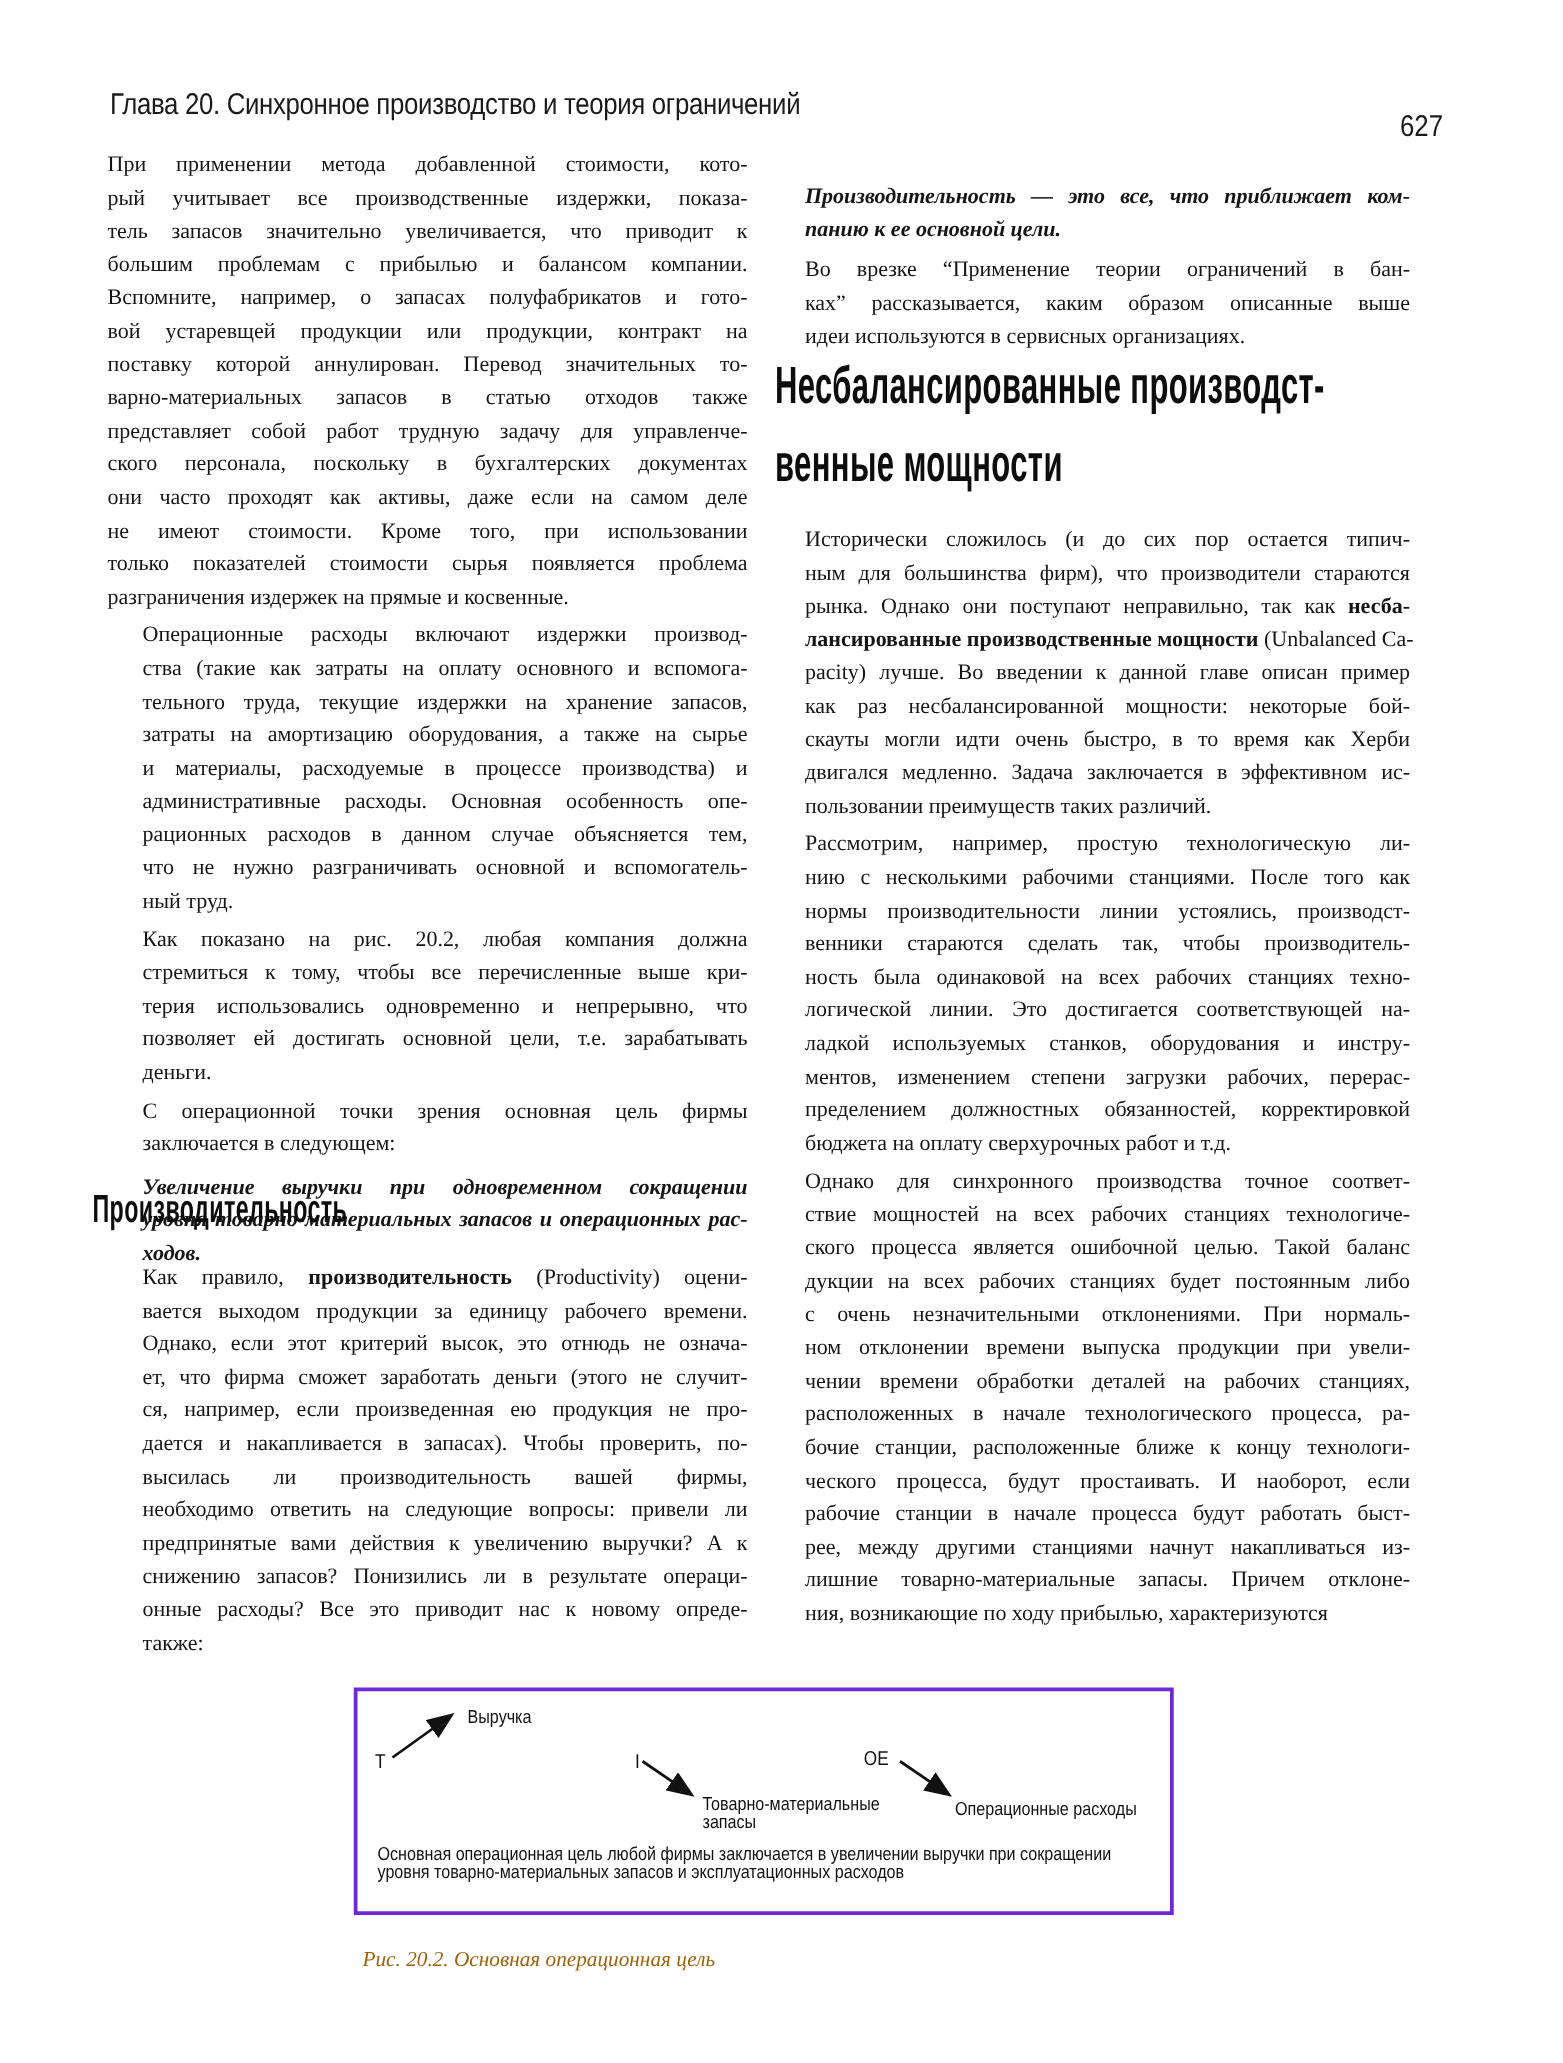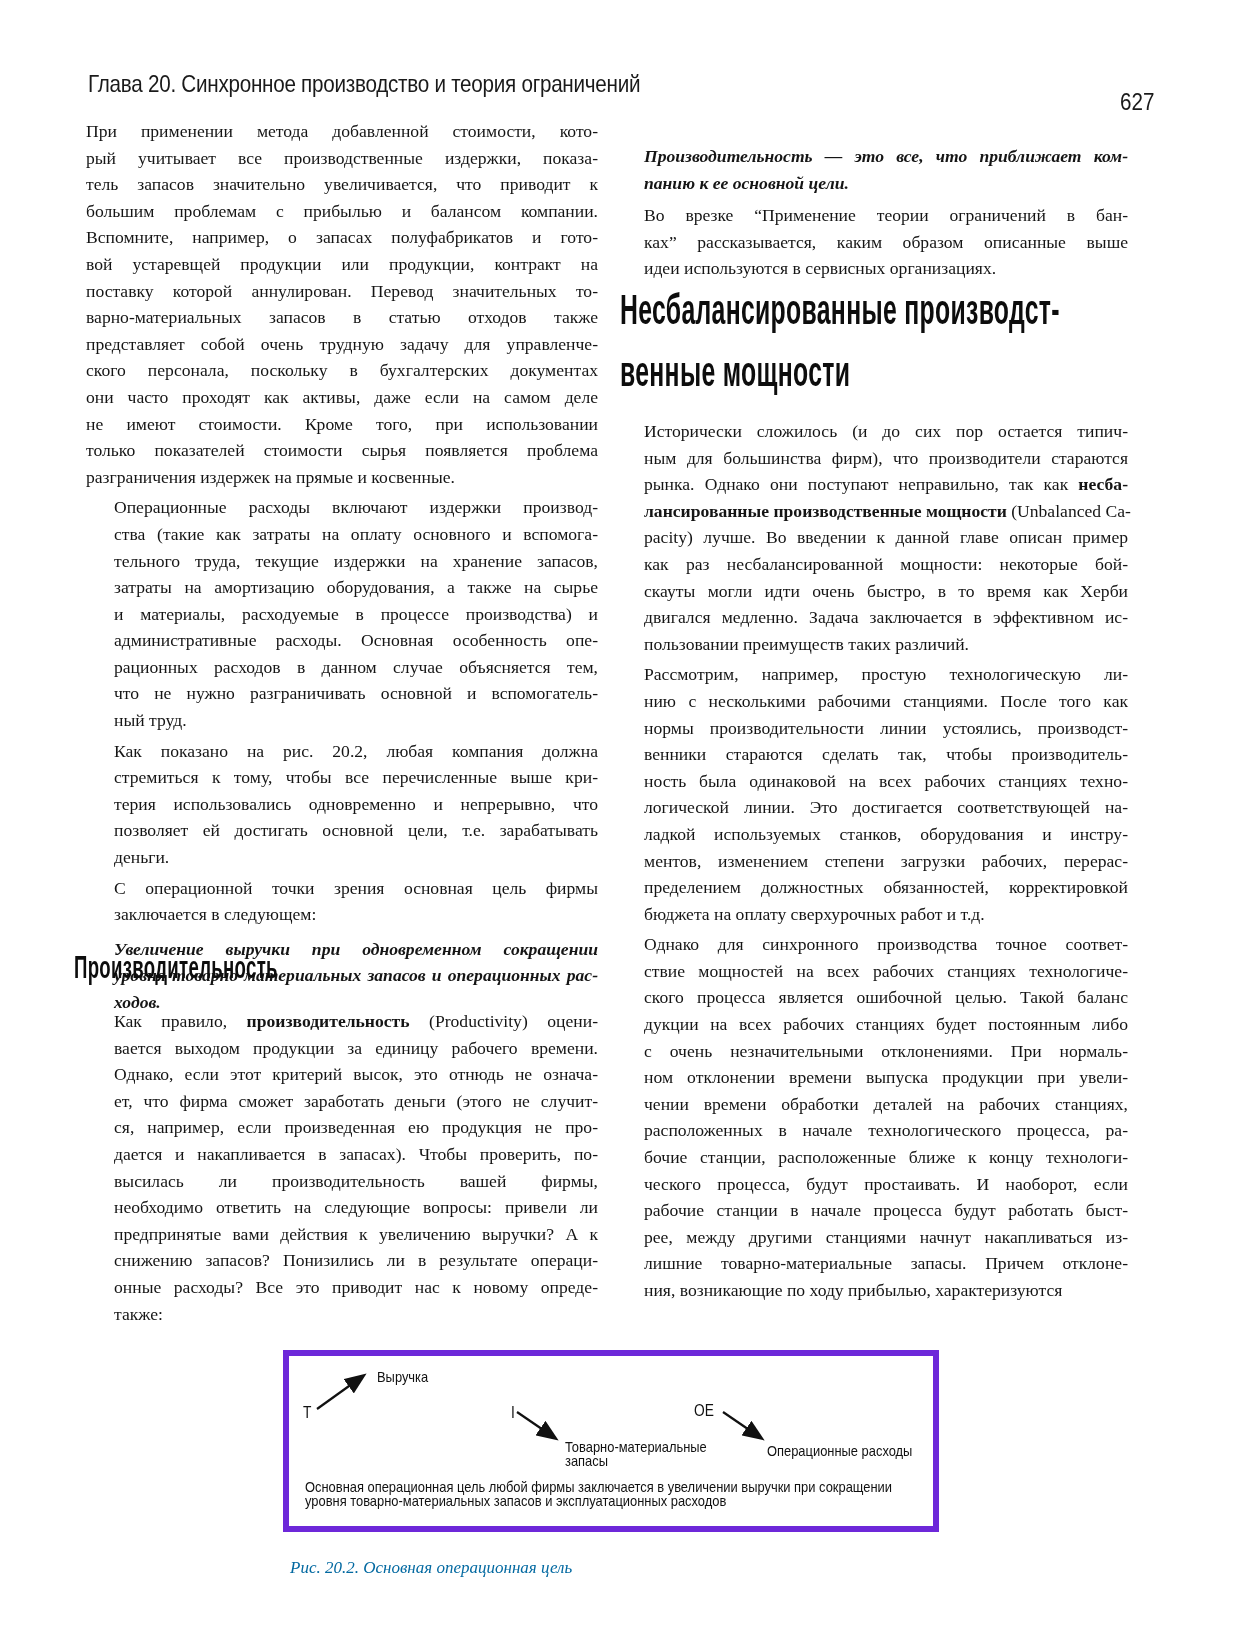--- a/index.html
+++ b/index.html
@@ -13,42 +13,42 @@
   .col p.ind { text-indent: 28px; }
   .col p + p { margin-top: 4px; }
   .line { display: block; text-align: justify; text-align-last: justify; white-space: nowrap; }
   .line.last { text-align-last: left; }
   .emph { font-weight: bold; font-style: italic; }
   .bold { font-weight: bold; }
   .section-heading { font-family: "Liberation Sans", sans-serif; font-weight: bold; font-stretch: condensed; transform-origin: left top; color: #0d0d0d; line-height: 1; }
   .h-small { position: absolute; left: 74px; top: 952px; font-size: 30px; transform: scaleX(0.62) scaleY(1.05); white-space: nowrap; letter-spacing: 0.5px; }
   .h-big { position: absolute; left: 620px; top: 288px; font-size: 40px; transform: scaleX(0.62) scaleY(1.05); white-space: nowrap; letter-spacing: 0.5px; }
   .h-big2 { position: absolute; left: 620px; top: 350px; font-size: 40px; transform: scaleX(0.62) scaleY(1.05); white-space: nowrap; letter-spacing: 0.5px; }
-  .figure { position: absolute; left: 283px; top: 1350px; width: 656px; height: 182px; border: 6px solid #6d28d9; box-sizing: border-box; font-family: "Liberation Sans", sans-serif; color: #111; }
+  .figure { position: absolute; left: 283px; top: 1350px; width: 656px; height: 182px; border: 3px solid #6d28d9; box-sizing: border-box; font-family: "Liberation Sans", sans-serif; color: #111; }
   .fig-label { position: absolute; font-size: 15px; transform: scaleX(0.86); transform-origin: left top; white-space: nowrap; }
   .fig-svg { position: absolute; left: 0; top: 0; width: 652px; height: 178px; }
-  .caption { position: absolute; left: 290px; top: 1558px; font-family: "Liberation Serif", serif; font-style: italic; font-size: 17px; color: #0369a1; }
+  .caption { position: absolute; left: 290px; top: 1558px; font-family: "Liberation Serif", serif; font-style: italic; font-size: 17px; color: #a16207; }
 </style>
 </head>
 <body>
 
 <div class="running-head">Глава 20. Синхронное производство и теория ограничений</div>
 <div class="page-number">627</div>
 
 <div class="col col-left">
   <p id="lp1">
       <span class="line">При применении метода добавленной стоимости, кото-</span>
       <span class="line">рый учитывает все производственные издержки, показа-</span>
       <span class="line">тель запасов значительно увеличивается, что приводит к</span>
       <span class="line">большим проблемам с прибылью и балансом компании.</span>
       <span class="line">Вспомните, например, о запасах полуфабрикатов и гото-</span>
       <span class="line">вой устаревщей продукции или продукции, контракт на</span>
       <span class="line">поставку которой аннулирован. Перевод значительных то-</span>
       <span class="line">варно-материальных запасов в статью отходов также</span>
-      <span class="line">представляет собой очень трудную задачу для управленче-</span>
+      <span class="line">представляет собой работ трудную задачу для управленче-</span>
       <span class="line">ского персонала, поскольку в бухгалтерских документах</span>
       <span class="line">они часто проходят как активы, даже если на самом деле</span>
       <span class="line">не имеют стоимости. Кроме того, при использовании</span>
       <span class="line">только показателей стоимости сырья появляется проблема</span>
       <span class="line last">разграничения издержек на прямые и косвенные.</span>
     </p>
   <p class="ind" id="lp2">
       <span class="line">Операционные расходы включают издержки производ-</span>
       <span class="line">ства (такие как затраты на оплату основного и вспомога-</span>
       <span class="line">тельного труда, текущие издержки на хранение запасов,</span>

